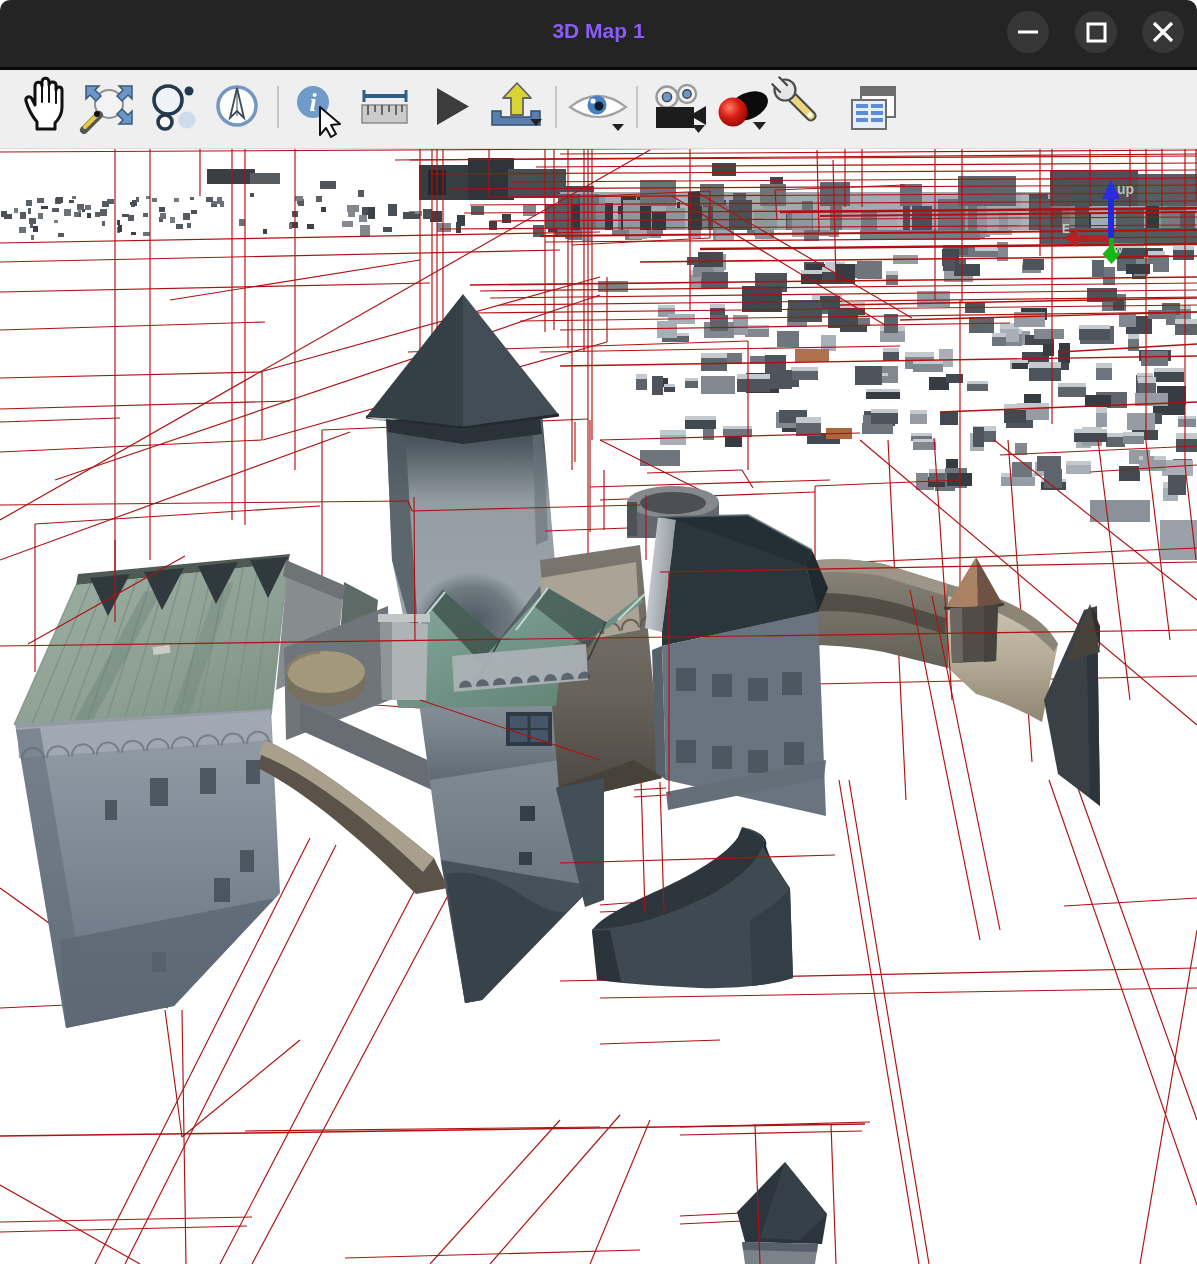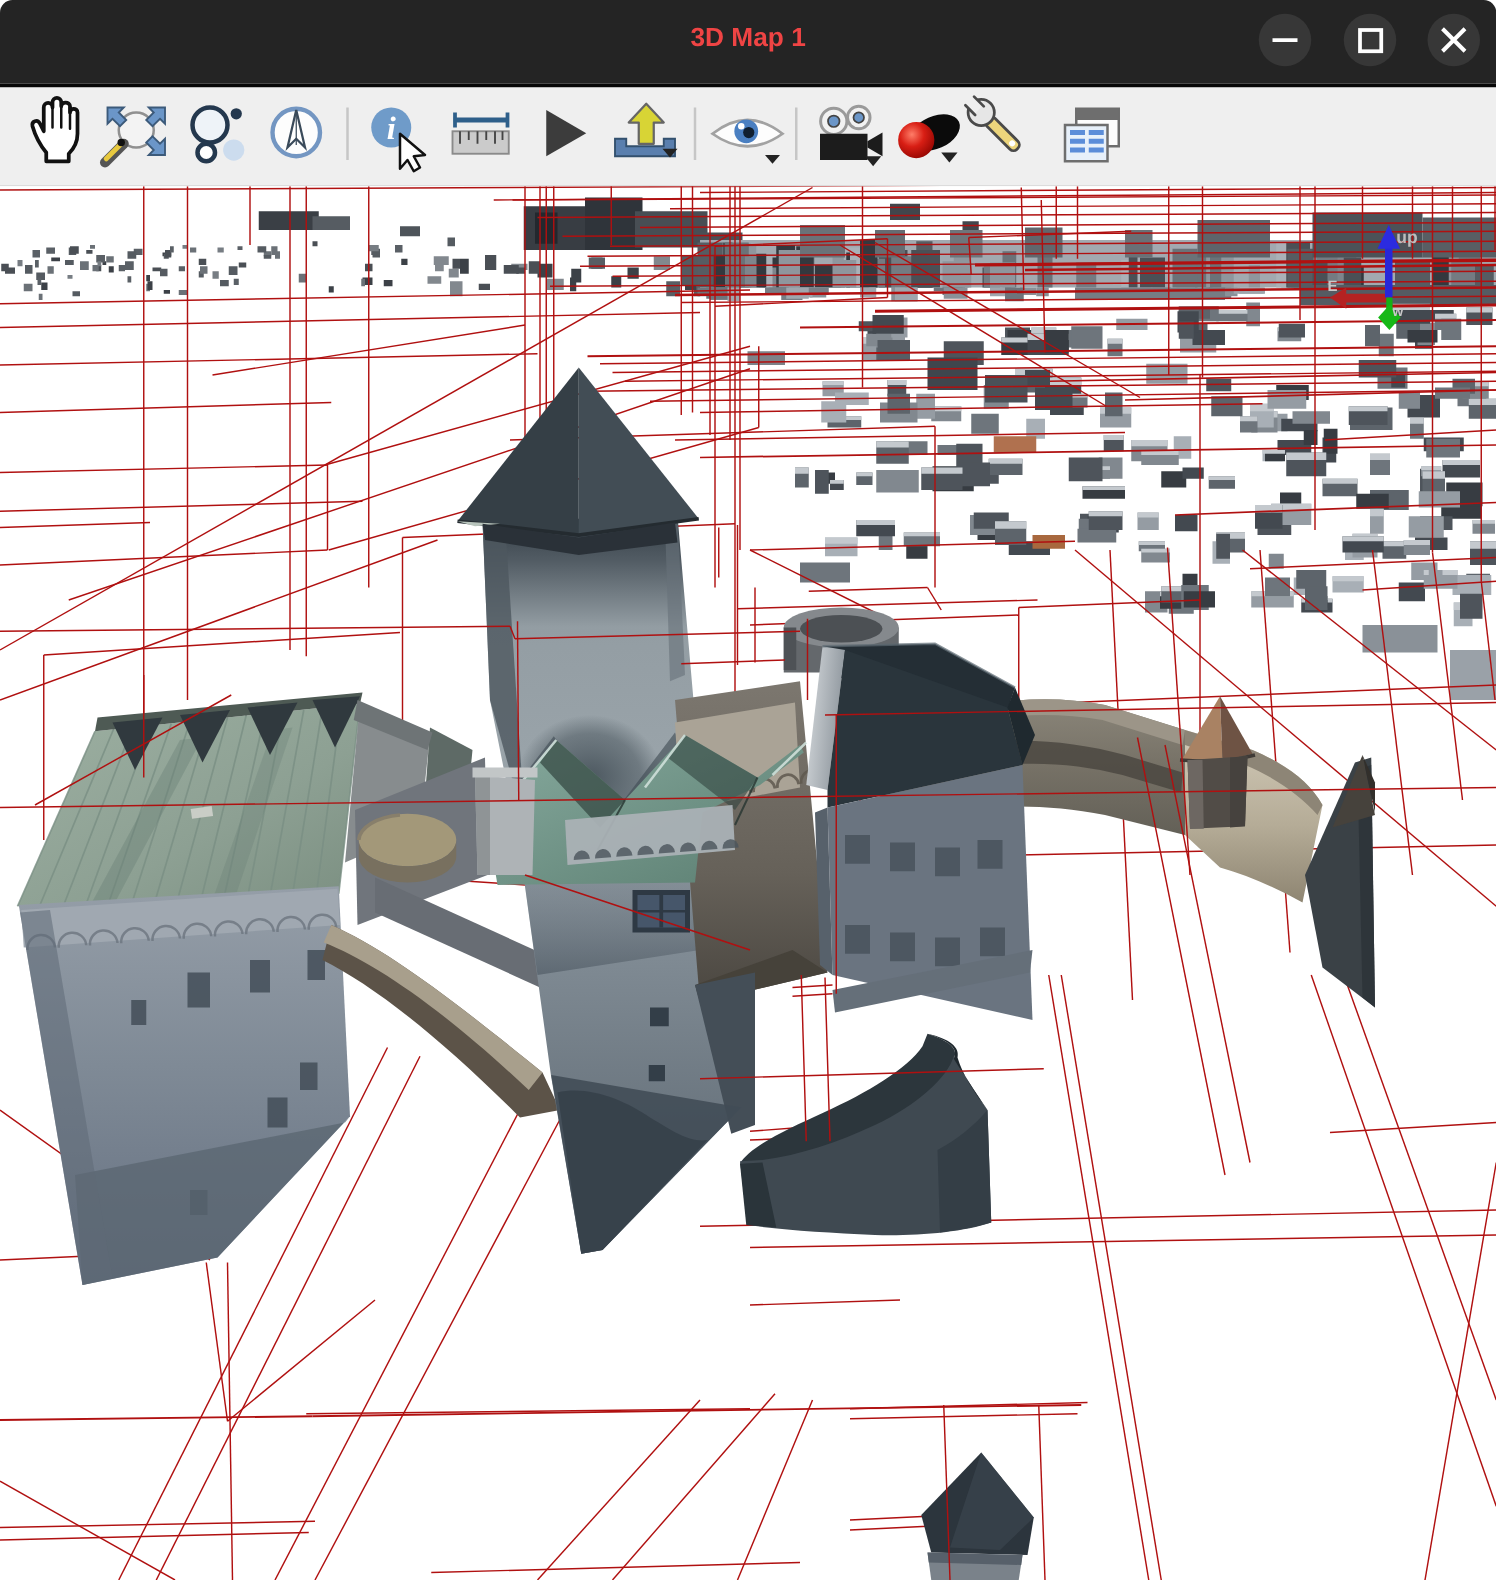--- a/index.html
+++ b/index.html
@@ -1,18 +1,18 @@
 <!DOCTYPE html>
 <html><head>
 <meta charset="utf-8">
 <style>
 html,body{margin:0;padding:0;background:#ffffff;}
 body{width:1197px;height:1264px;overflow:hidden;font-family:"Liberation Sans",sans-serif;}
 .titlebar{position:relative;width:1197px;height:67px;background:#242424;border-radius:10px 10px 0 0;}
-.title{position:absolute;left:0;right:0;top:19px;text-align:center;color:#ef4444;font-size:21px;font-weight:bold;}
+.title{position:absolute;left:0;right:0;top:19px;text-align:center;color:#8b5cf6;font-size:21px;font-weight:bold;}
 .wbtn{position:absolute;top:11px;width:42px;height:42px;border-radius:50%;background:#373737;}
 .blackline{width:1197px;height:3px;background:#070707;}
 .toolbar{width:1197px;height:78px;background:#efefef;border-bottom:1px solid #dcdcdc;}
 .viewport{width:1197px;height:942px;background:#ffffff;}
 .viewport svg,.toolbar svg{display:block;}
 </style>
 </head>
 <body>
 <div class="titlebar">
   <div class="title">3D Map 1</div>

